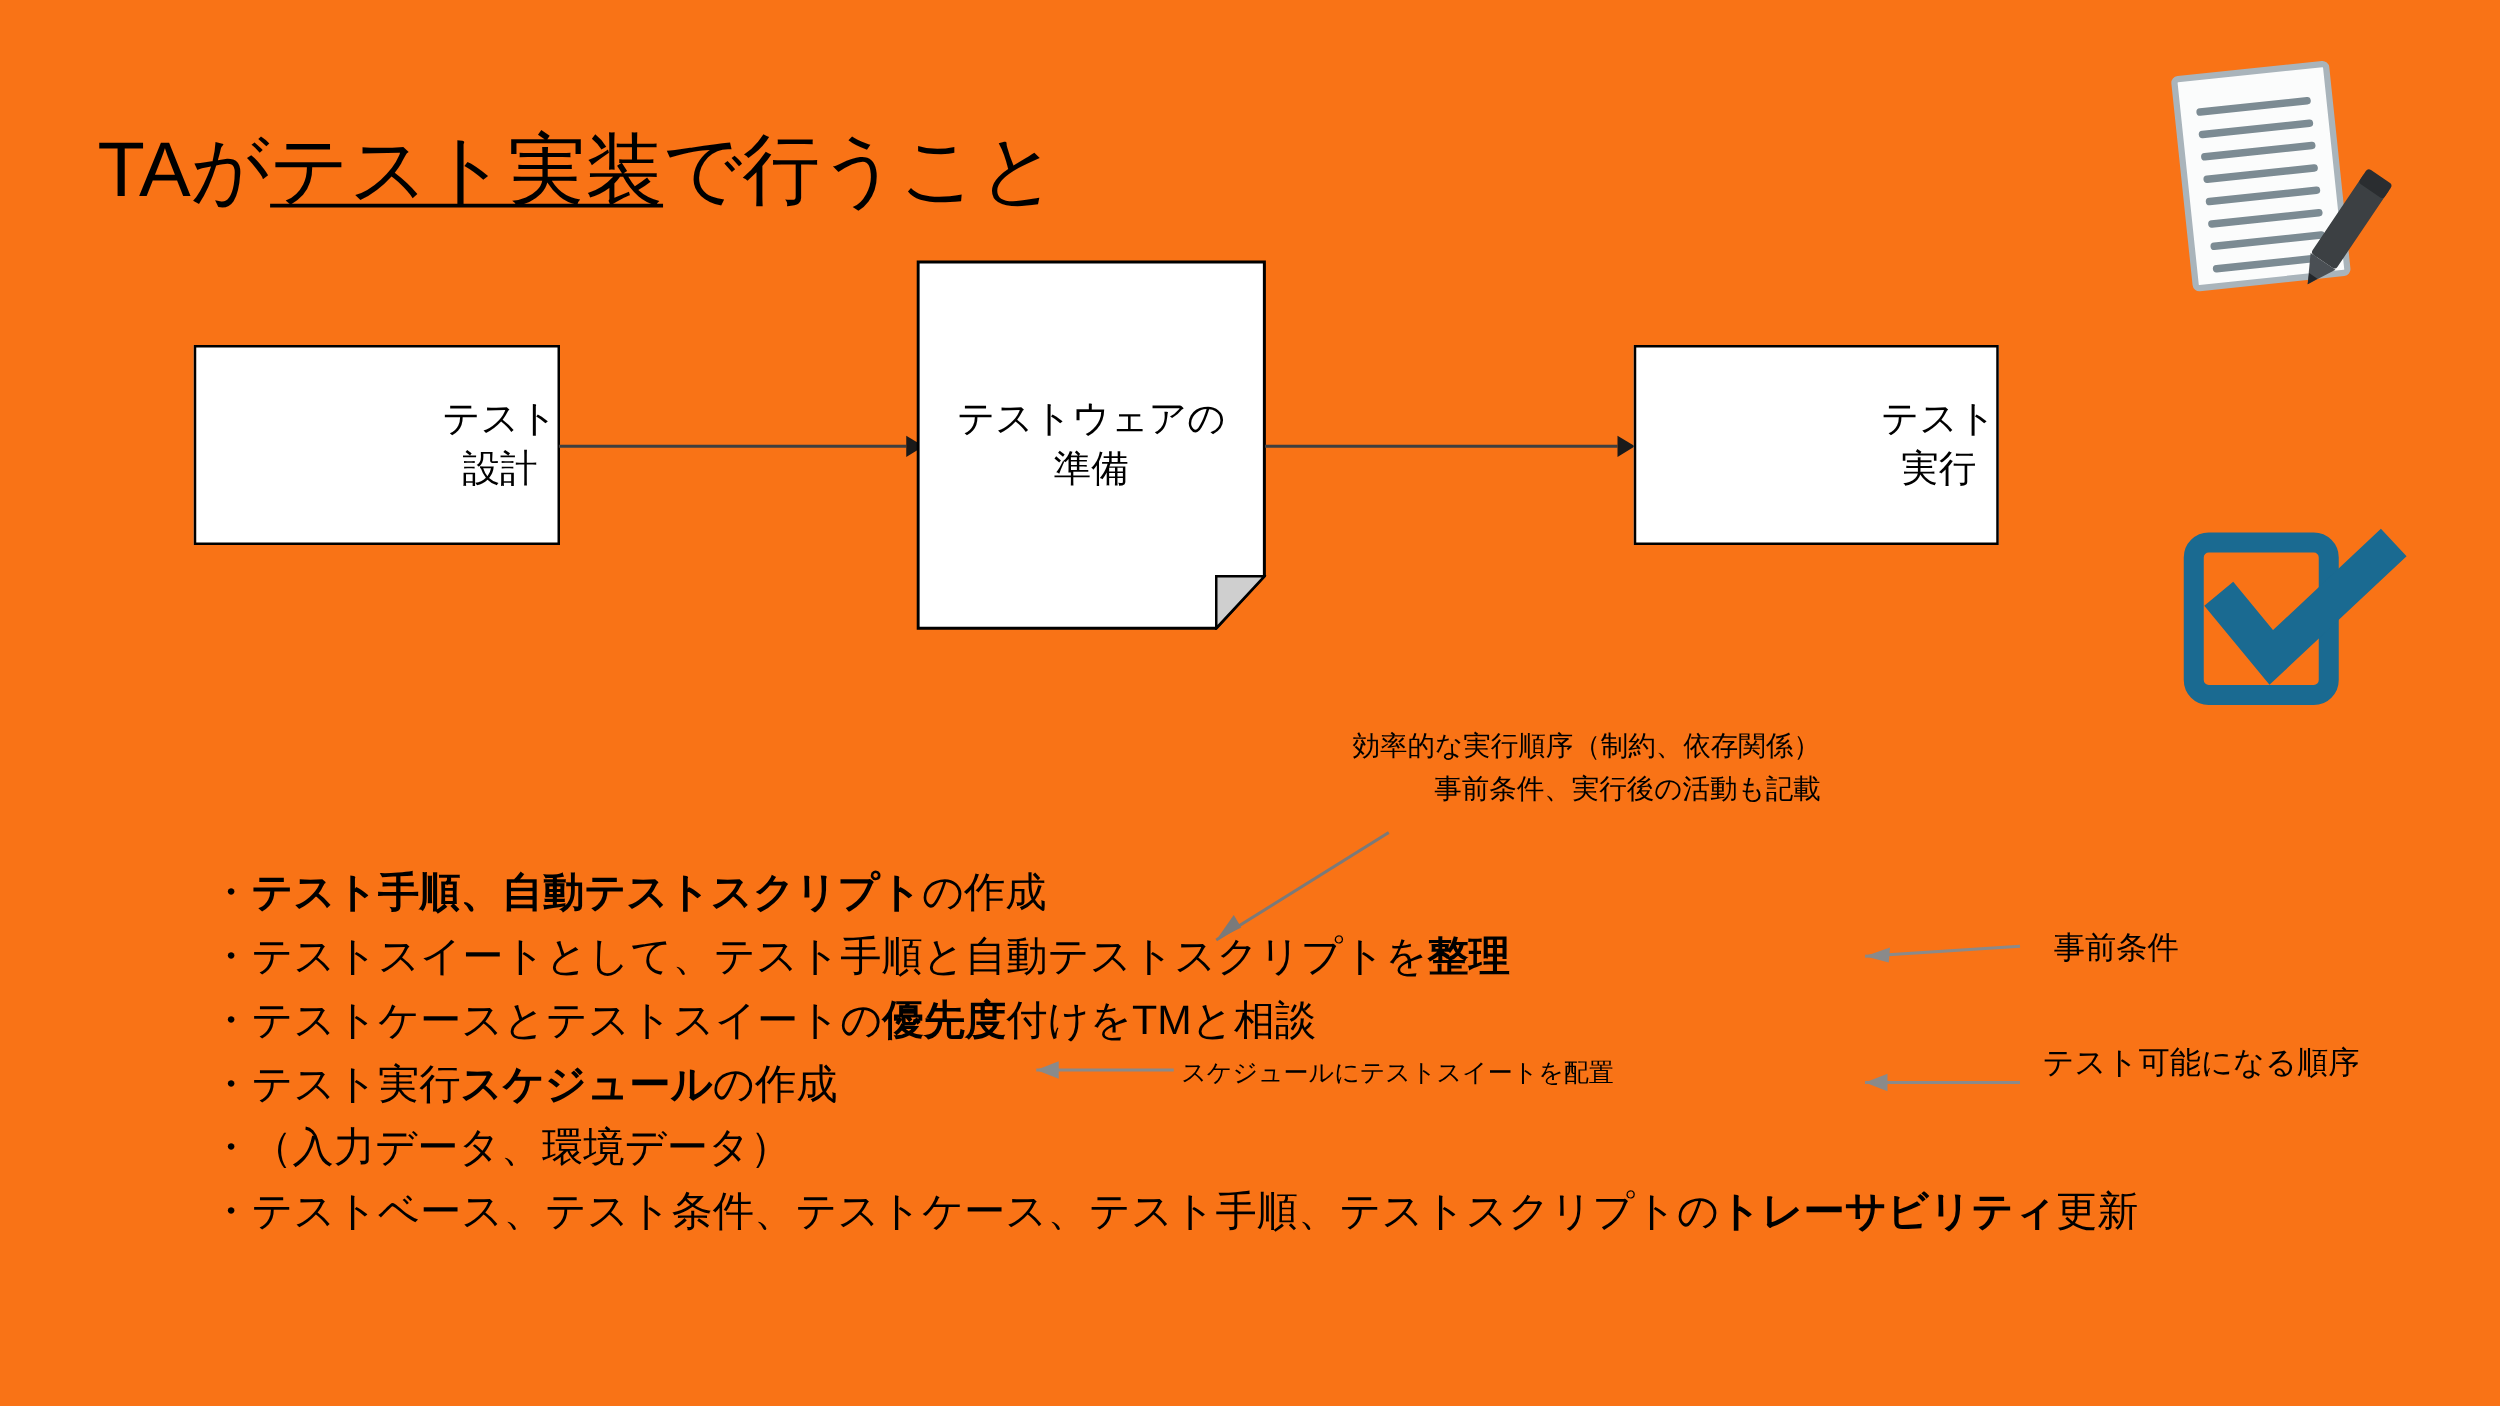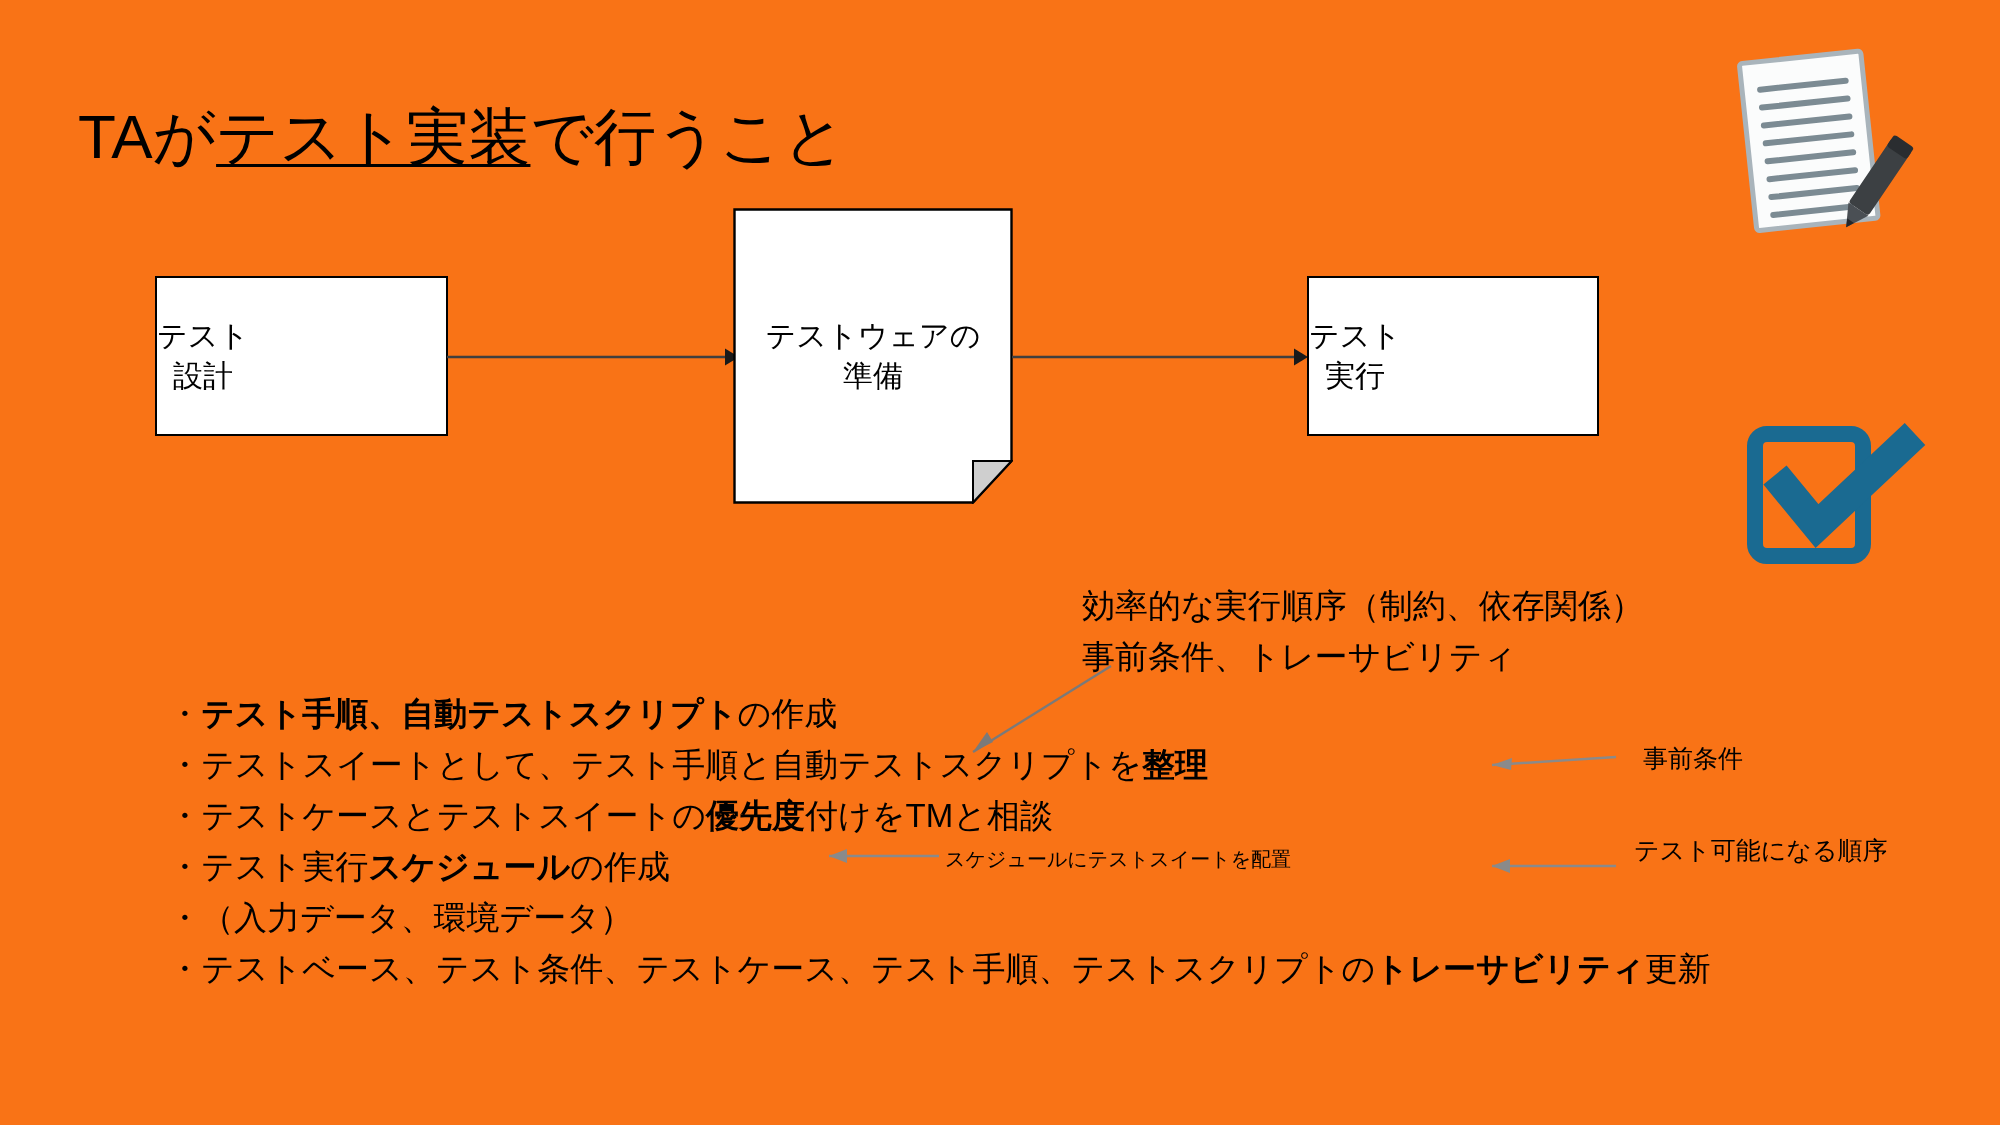--- a/index.html
+++ b/index.html
@@ -41,21 +41,21 @@
     text-decoration-thickness: 3px;
   }
 
   
   .box {
     position: absolute;
     border: 2px solid #000;
     background: #fff;
     display: flex;
     align-items: center;
-    justify-content: flex-start;
+    justify-content: flex-end;
     text-align: center;
     font-size: 30px;
     line-height: 1.34;
     box-sizing: border-box;
   }
   #box-design {
     left: 155px;
     top: 276px;
     width: 293px;
     height: 160px;
@@ -108,23 +108,24 @@
     top: 420px;
     width: 195px;
     height: 160px;
   }
 
   
   .note-top {
     position: absolute;
     left: 1082px;
     top: 580px;
-    font-size: 33px;
+    font-size: 22px;
     line-height: 1.55;
     white-space: nowrap;
+    text-align: right;
   }
 
   
   .bullets {
     position: absolute;
     left: 168px;
     top: 688px;
     font-size: 33px;
     line-height: 1.0;
     white-space: nowrap;
@@ -221,21 +222,21 @@
 
   <div class="checkbox-art">
     <svg width="195" height="160" viewBox="0 0 195 160">
       <rect x="10" y="14" width="108" height="122" rx="12" fill="none" stroke="#1a6a91" stroke-width="16"></rect>
       <path d="M30 55 L72 106 L170 14" fill="none" stroke="#1a6a91" stroke-width="30" stroke-linecap="butt" stroke-linejoin="miter"></path>
     </svg>
   </div>
 
   <div class="note-top">
     <div>効率的な実行順序（制約、依存関係）</div>
-    <div>事前条件、トレーサビリティ</div>
+    <div>事前条件、実行後の活動も記載</div>
   </div>
 
   <svg class="arrow-svg" style="left:955px; top:660px;" width="160" height="100" viewBox="0 0 160 100">
     <line x1="156" y1="6" x2="18" y2="92" stroke="#7a7a7a" stroke-width="2.4"></line>
     <polygon points="18,92 38,82 32,72" fill="#7a7a7a"></polygon>
   </svg>
 
   <div class="bullets">
     <div class="line">
       <span>・</span>

